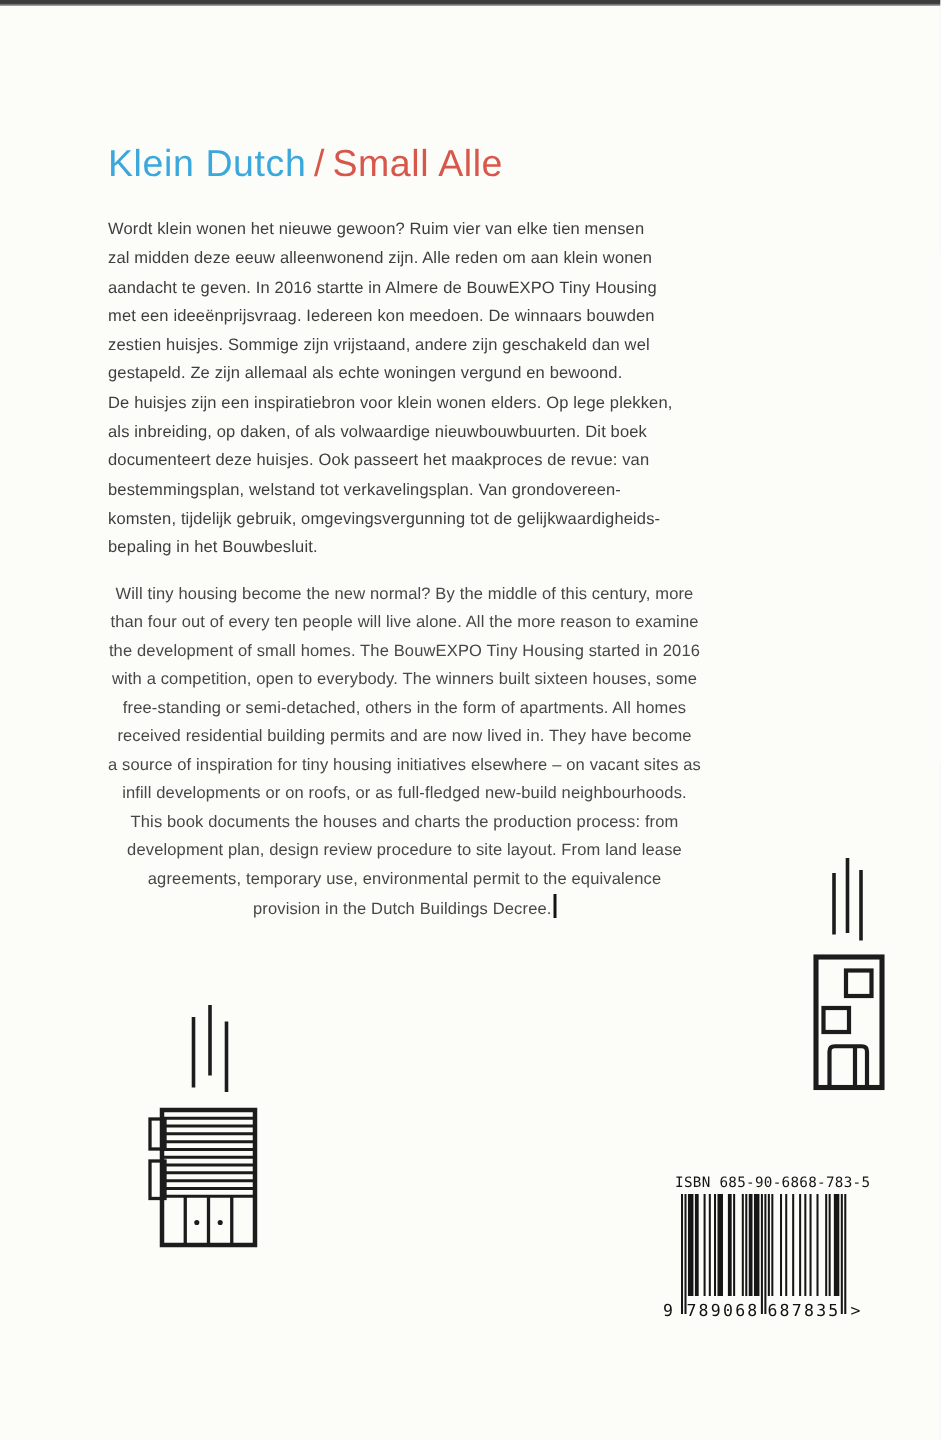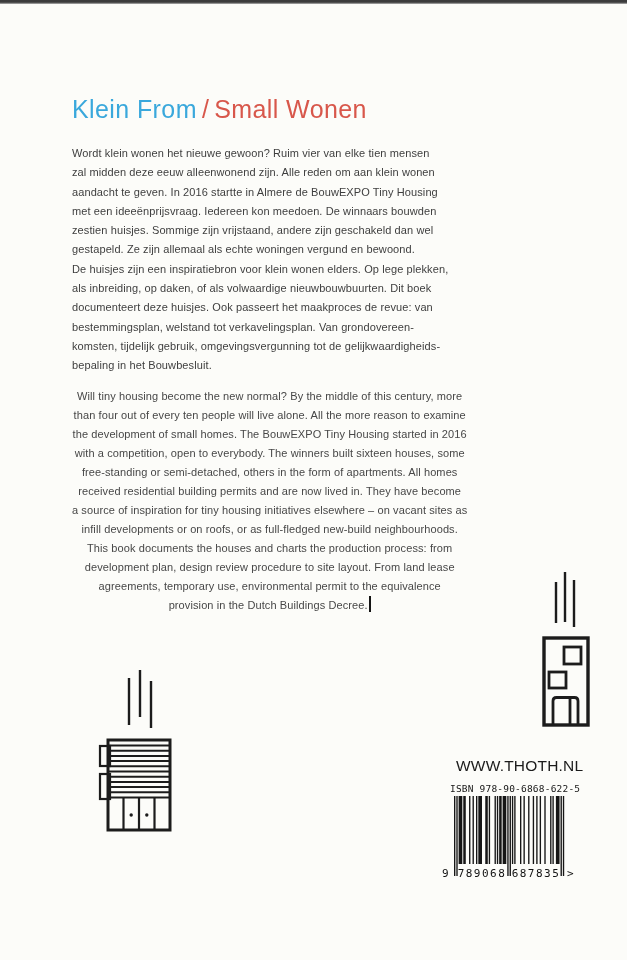--- a/index.html
+++ b/index.html
@@ -47,21 +47,21 @@
     font-family:"DejaVu Sans Mono",monospace;font-size:11px;fill:#111;
   }
 </style>
 </head>
 <body>
 
 <div class="page">
 
   <div class="top-edge"></div>
 
-  <h1 class="book-title"><span style="color:#3aa8dc">Klein From</span><span class="sep" style="color:#d8574b">/</span><span style="color:#d8574b">Small Wonen</span></h1>
+  <h1 class="book-title"><span style="color:#3aa8dc">Klein Dutch</span><span class="sep" style="color:#d8574b">/</span><span style="color:#d8574b">Small Alle</span></h1>
 
   <div class="blurb blurb-dutch"><span>Wordt klein wonen het nieuwe gewoon? Ruim vier van elke tien mensen
 zal midden deze eeuw alleenwonend zijn. Alle reden om aan klein wonen
 aandacht te geven. In 2016 startte in Almere de BouwEXPO Tiny Housing
 met een ideeënprijsvraag. Iedereen kon meedoen. De winnaars bouwden
 zestien huisjes. Sommige zijn vrijstaand, andere zijn geschakeld dan wel
 gestapeld. Ze zijn allemaal als echte woningen vergund en bewoond.
 De huisjes zijn een inspiratiebron voor klein wonen elders. Op lege plekken,
 als inbreiding, op daken, of als volwaardige nieuwbouwbuurten. Dit boek
 documenteert deze huisjes. Ook passeert het maakproces de revue: van
@@ -127,23 +127,22 @@
     </g>
     <g stroke="#1c1c1c" fill="none">
       <rect x="9" y="73" width="44" height="87" stroke-width="3.4"></rect>
       <rect x="29" y="82" width="17" height="17" stroke-width="2.8"></rect>
       <rect x="14" y="107" width="17" height="16" stroke-width="2.8"></rect>
       <path d="M18,160 V136 Q18,132.5 21.5,132.5 H39.5 Q43,132.5 43,136 V160" stroke-width="2.8"></path>
       <line x1="35" y1="133.5" x2="35" y2="160" stroke-width="2.8"></line>
     </g>
   </svg>
 
-  <div class="publisher-site">WWW.THOTH.NL</div>
 
-  <div class="isbn-label">ISBN 978-90-6868-622-5</div>
+  <div class="isbn-label">ISBN 685-90-6868-783-5</div>
 
   <svg class="barcode" width="140" height="88" viewBox="0 0 140 88">
     <g transform="translate(14,0)">
         <rect x="0.00" y="0" width="1.36" height="80"></rect>
         <rect x="2.32" y="0" width="1.36" height="80"></rect>
         <rect x="4.63" y="0" width="3.67" height="68"></rect>
         <rect x="9.26" y="0" width="2.52" height="68"></rect>
         <rect x="15.05" y="0" width="1.36" height="68"></rect>
         <rect x="18.53" y="0" width="1.36" height="68"></rect>
         <rect x="22.00" y="0" width="1.36" height="68"></rect>

